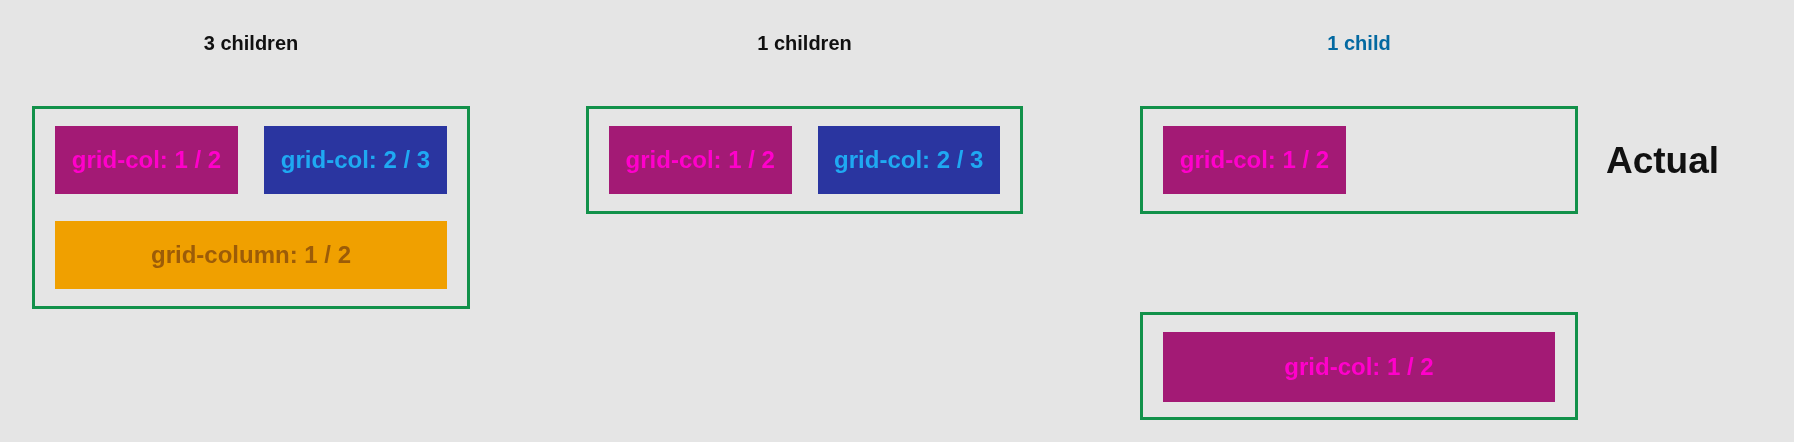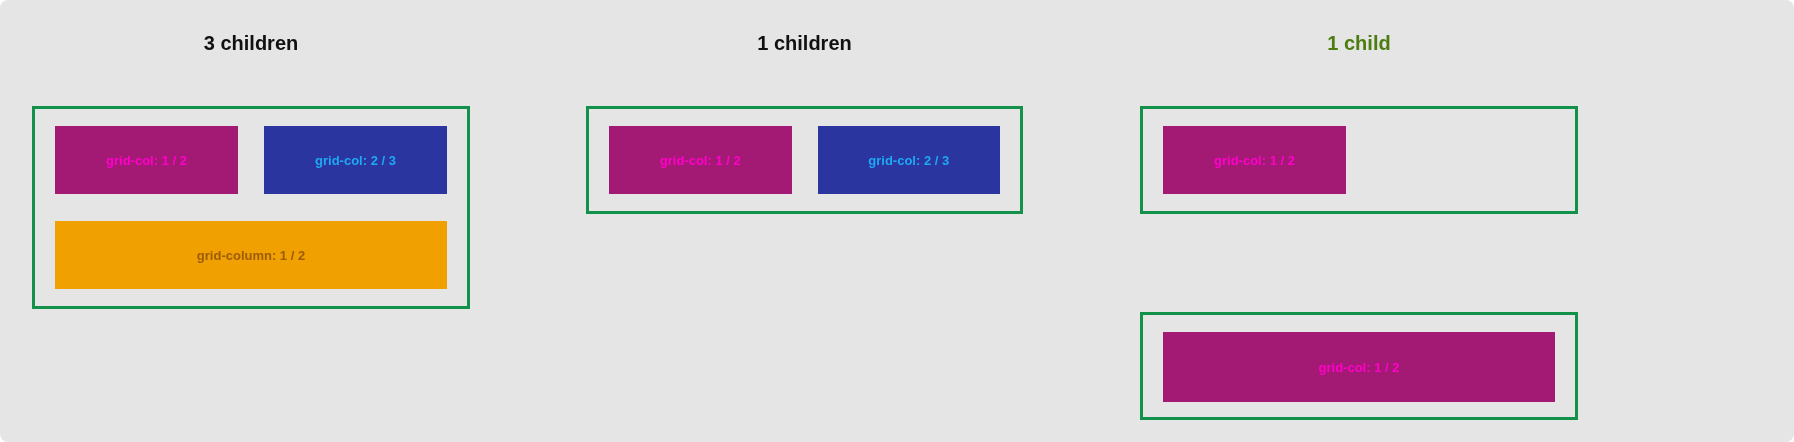--- a/index.html
+++ b/index.html
@@ -30,21 +30,21 @@
     grid-template-columns: 1fr 1fr;
     column-gap: 26px;
     row-gap: 27px;
     align-content: start;
   }
   .cell {
     height: 68px;
     display: flex;
     align-items: center;
     justify-content: center;
-    font-size: 13px;
+    font-size: 24px;
     font-weight: 700;
     white-space: nowrap;
   }
   .span2 { grid-column: 1 / 3; }
   .cell-tall { height: 70px; }
   .row-label {
     position: absolute;
     display: flex;
     align-items: center;
     font-size: 37px;
@@ -58,39 +58,40 @@
   #box-1 { left: 32px;   top: 106px; width: 438px; height: 203px; }
   #box-2 { left: 586px;  top: 106px; width: 437px; height: 108px; }
   #box-3 { left: 1140px; top: 106px; width: 438px; height: 108px; }
   #box-4 { left: 1140px; top: 312px; width: 438px; height: 108px; }
   #label-actual  { left: 1606px; top: 106px; height: 108px; }
   #label-desired { left: 1606px; top: 312px; height: 108px; }
 </style>
 </head>
 <body>
 
-<div class="stage" style="background: rgb(229, 229, 229); border-radius: 8px;">
+<div class="stage" style="background: rgb(229, 229, 229);">
 
   <div class="panel-title" id="title-1" style="color: rgb(17, 17, 17);">3 children</div>
   <div class="panel-title" id="title-2" style="color: rgb(17, 17, 17);">1 children</div>
-  <div class="panel-title" id="title-3" style="color: #4d7c0f;">1 child</div>
+  <div class="panel-title" id="title-3" style="color: #0369a1;">1 child</div>
 
   <div class="gbox" id="box-1" style="border-color: rgb(18, 145, 74);">
     <div class="cell" style="background: rgb(163, 26, 117); color: rgb(255, 0, 203);">grid-col: 1 / 2</div>
     <div class="cell" style="background: rgb(42, 53, 160); color: rgb(31, 169, 242);">grid-col: 2 / 3</div>
     <div class="cell span2" style="background: rgb(240, 160, 0); color: rgb(156, 92, 8);">grid-column: 1 / 2</div>
   </div>
 
   <div class="gbox" id="box-2" style="border-color: rgb(18, 145, 74);">
     <div class="cell" style="background: rgb(163, 26, 117); color: rgb(255, 0, 203);">grid-col: 1 / 2</div>
     <div class="cell" style="background: rgb(42, 53, 160); color: rgb(31, 169, 242);">grid-col: 2 / 3</div>
   </div>
 
   <div class="gbox" id="box-3" style="border-color: rgb(18, 145, 74);">
     <div class="cell" style="background: rgb(163, 26, 117); color: rgb(255, 0, 203);">grid-col: 1 / 2</div>
   </div>
 
   <div class="gbox" id="box-4" style="border-color: rgb(18, 145, 74);">
     <div class="cell span2 cell-tall" style="background: rgb(163, 26, 117); color: rgb(255, 0, 203);">grid-col: 1 / 2</div>
   </div>
 
+  <div class="row-label" id="label-actual" style="color: rgb(17, 17, 17);">Actual</div>
 
 </div>
 
 </body></html>

